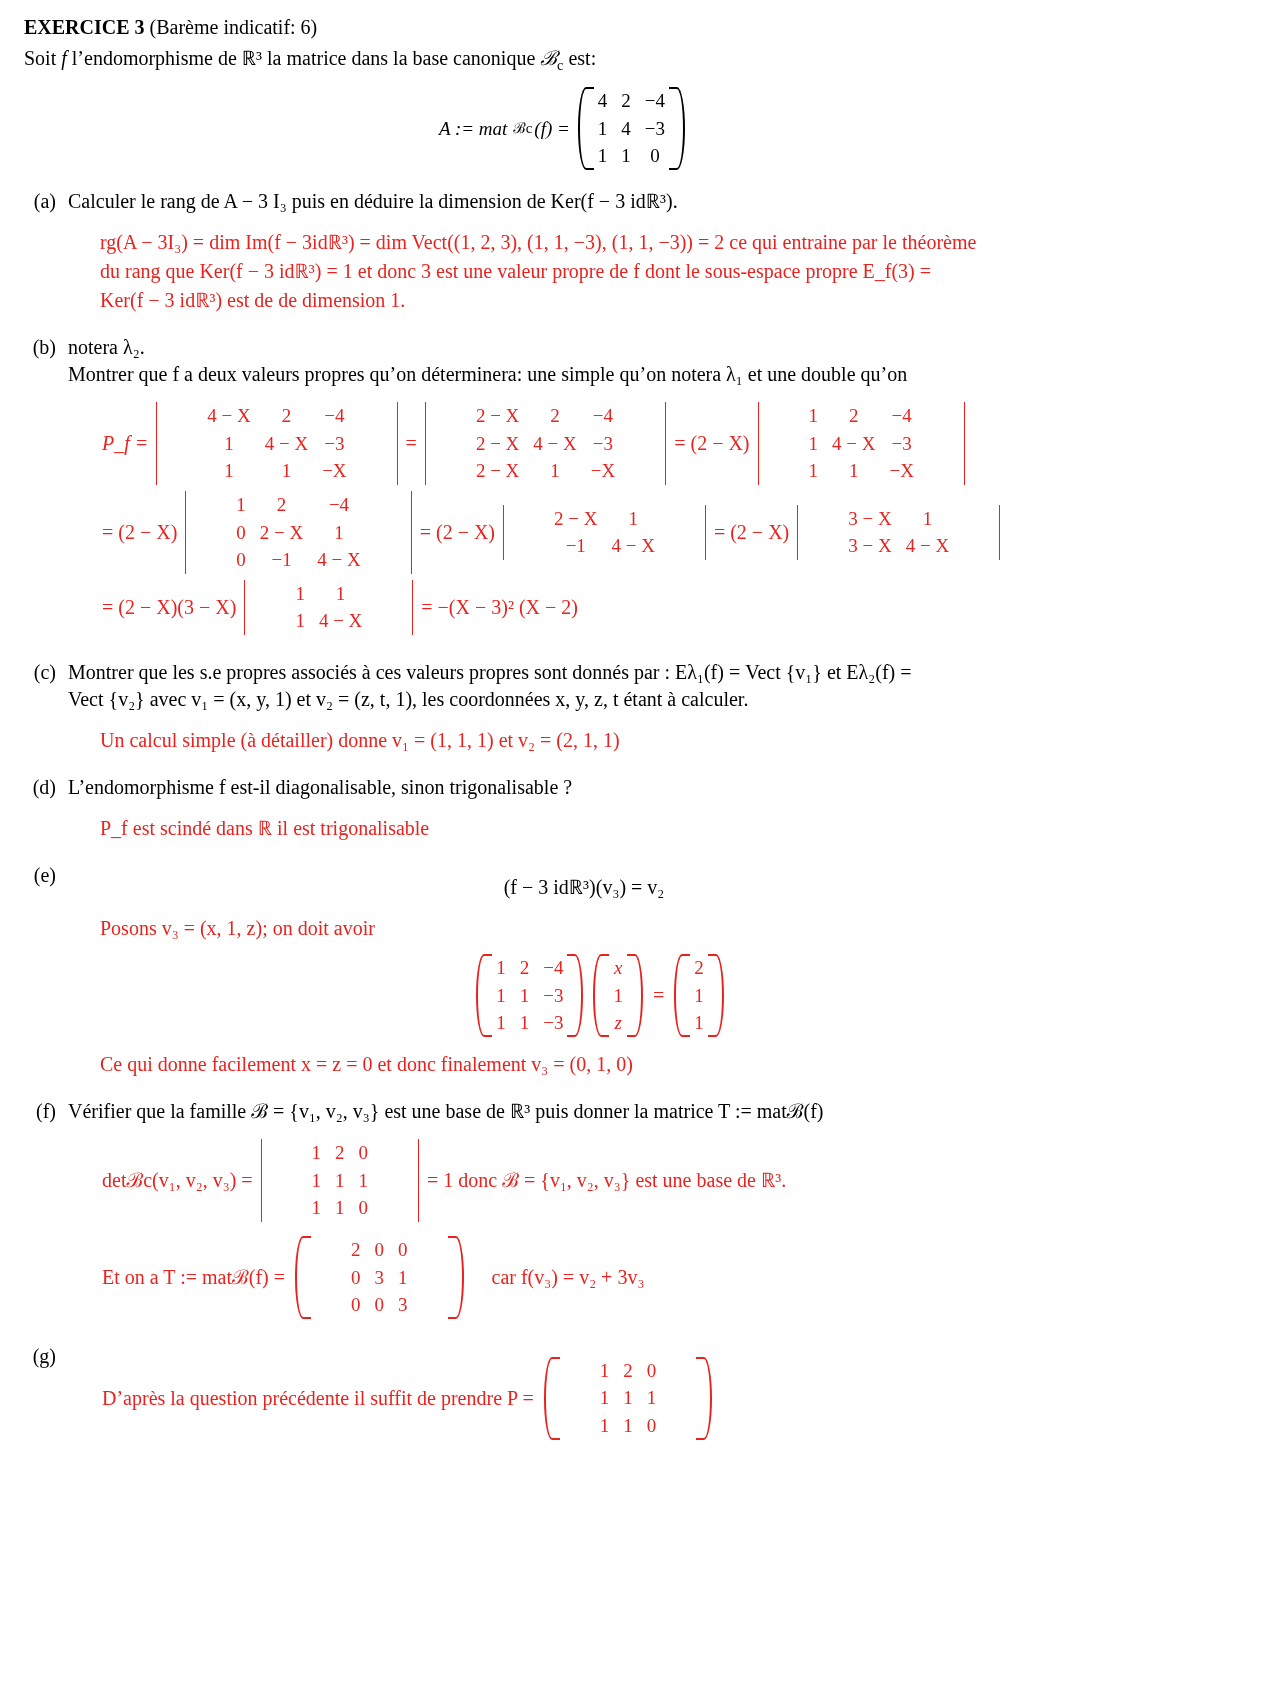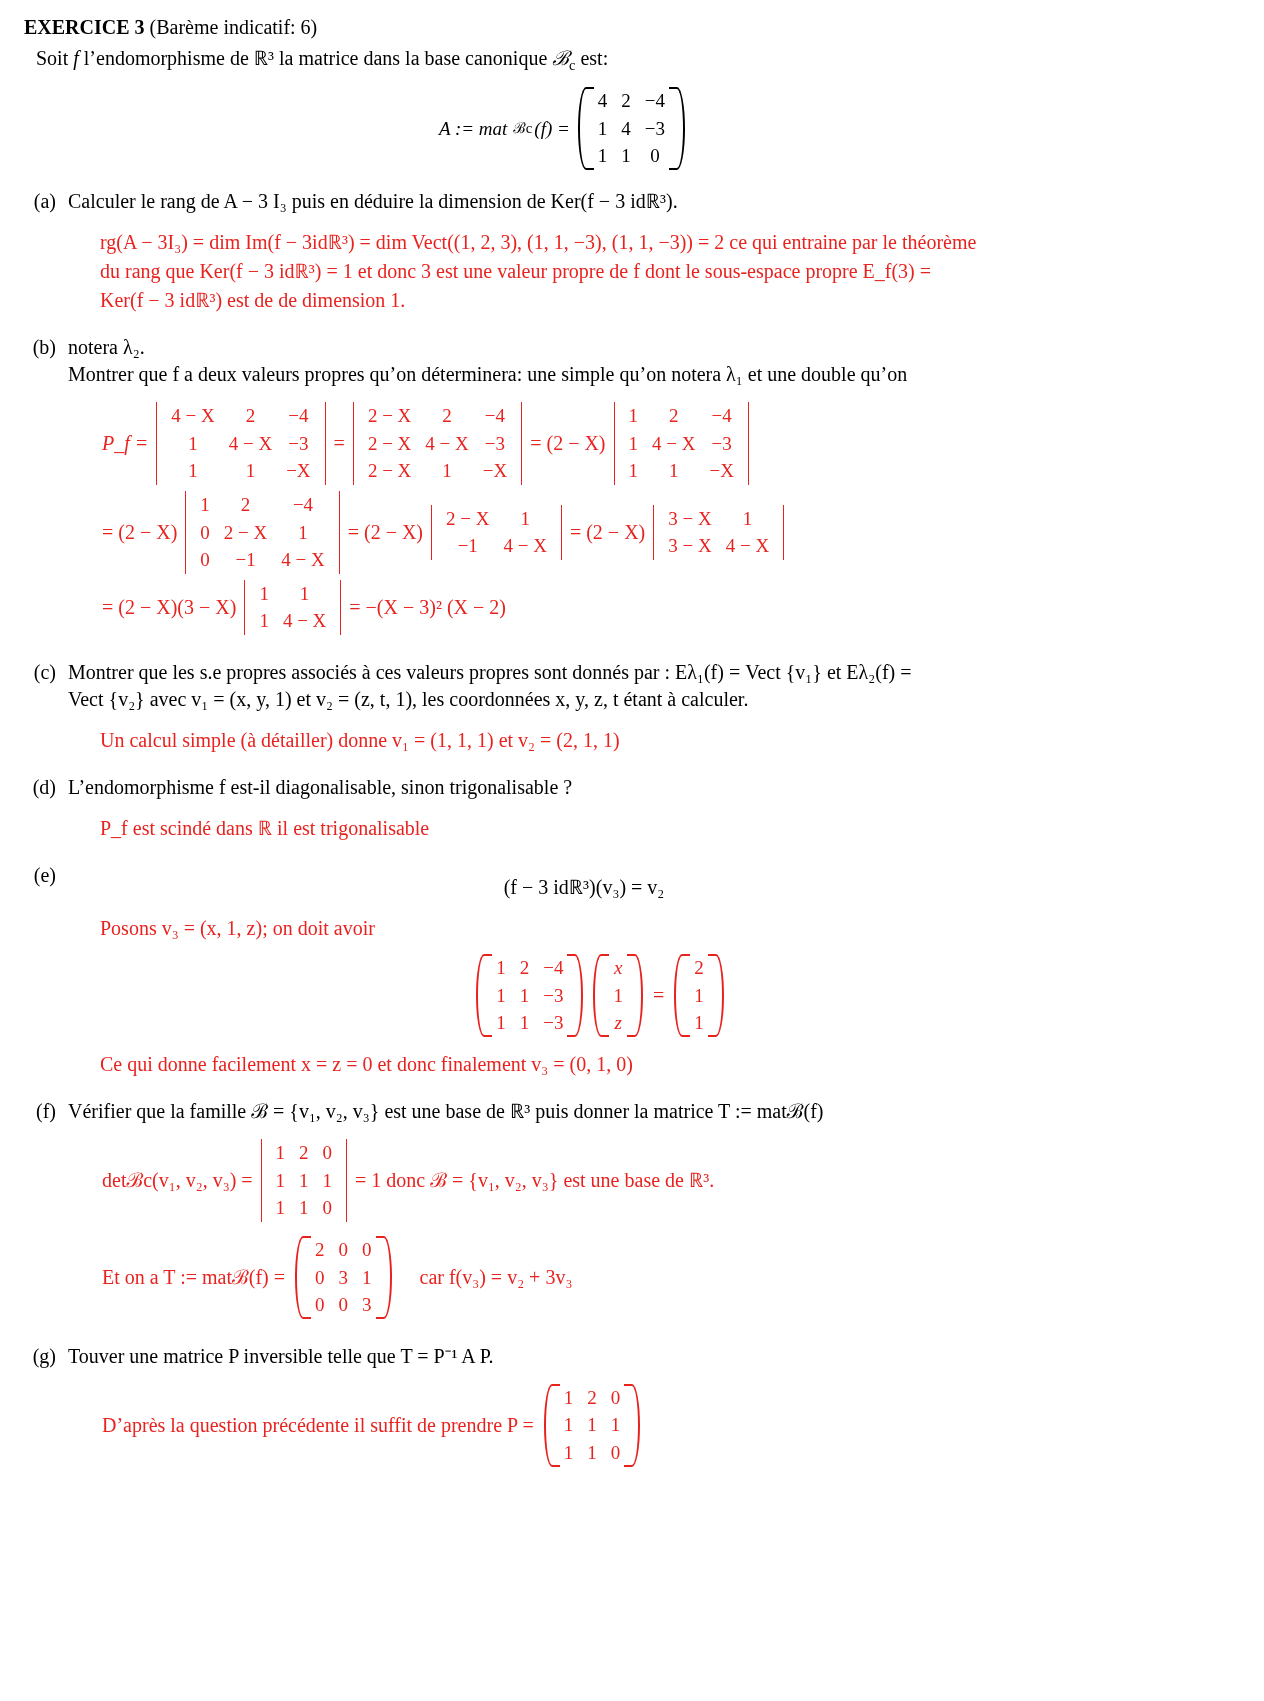--- a/index.html
+++ b/index.html
@@ -23,21 +23,21 @@
   }
   .serif-i { font-style: italic; }
   .red { color: #e8231f; }
 
   
   .ex-head {
     font-size: 20px;
     margin: 0 0 4px 0;
   }
   .ex-head .lbl { font-weight: bold; }
-  .intro { font-size: 20px; margin: 0 0 8px 12px; }
+  .intro { font-size: 20px; margin: 0 0 8px 0; }
 
   
   .display {
     display: flex;
     justify-content: center;
     align-items: center;
     margin: 12px 0 14px 0;
   }
 
   
@@ -105,21 +105,21 @@
   .ans p { margin: 0 0 2px 0; }
   .tight { margin-top: 6px; }
   sub { font-size: 0.72em; vertical-align: -0.32em; }
   .sm { font-size: 0.78em; }
   .mathline {
     display: flex;
     align-items: center;
     flex-wrap: nowrap;
     margin: 6px 0;
   }
-  .mathline > span { margin: 0 2px; }
+  .mathline > span { margin: 0 2px; gap: 36px; }
 </style>
 </head>
 <body>
 
 <div class="page">
 
   <div class="ex-head">
     <span class="lbl">EXERCICE 3</span>
     <span>(Barème indicatif: 6)</span>
   </div>
@@ -495,21 +495,20 @@
           </span>
           <span style="margin-left:26px;">car f(v₃) = v₂ + 3v₃</span>
         </div>
       </div>
     </div>
   </div>
 
   <div class="item">
     <div class="tag">(g)</div>
     <div class="body">
-      <div>Touver une matrice P inversible telle que T = P⁻¹ A P.</div>
       <div class="ans">
         <div class="mathline">
           <span>D’après la question précédente il suffit de prendre P =</span>
           <span class="mat" style="margin-left:8px;">
             <span class="paren l red"></span>
             <table class="m">
               <tbody>
                   <tr>
                     <td>1</td>
                     <td>2</td>

